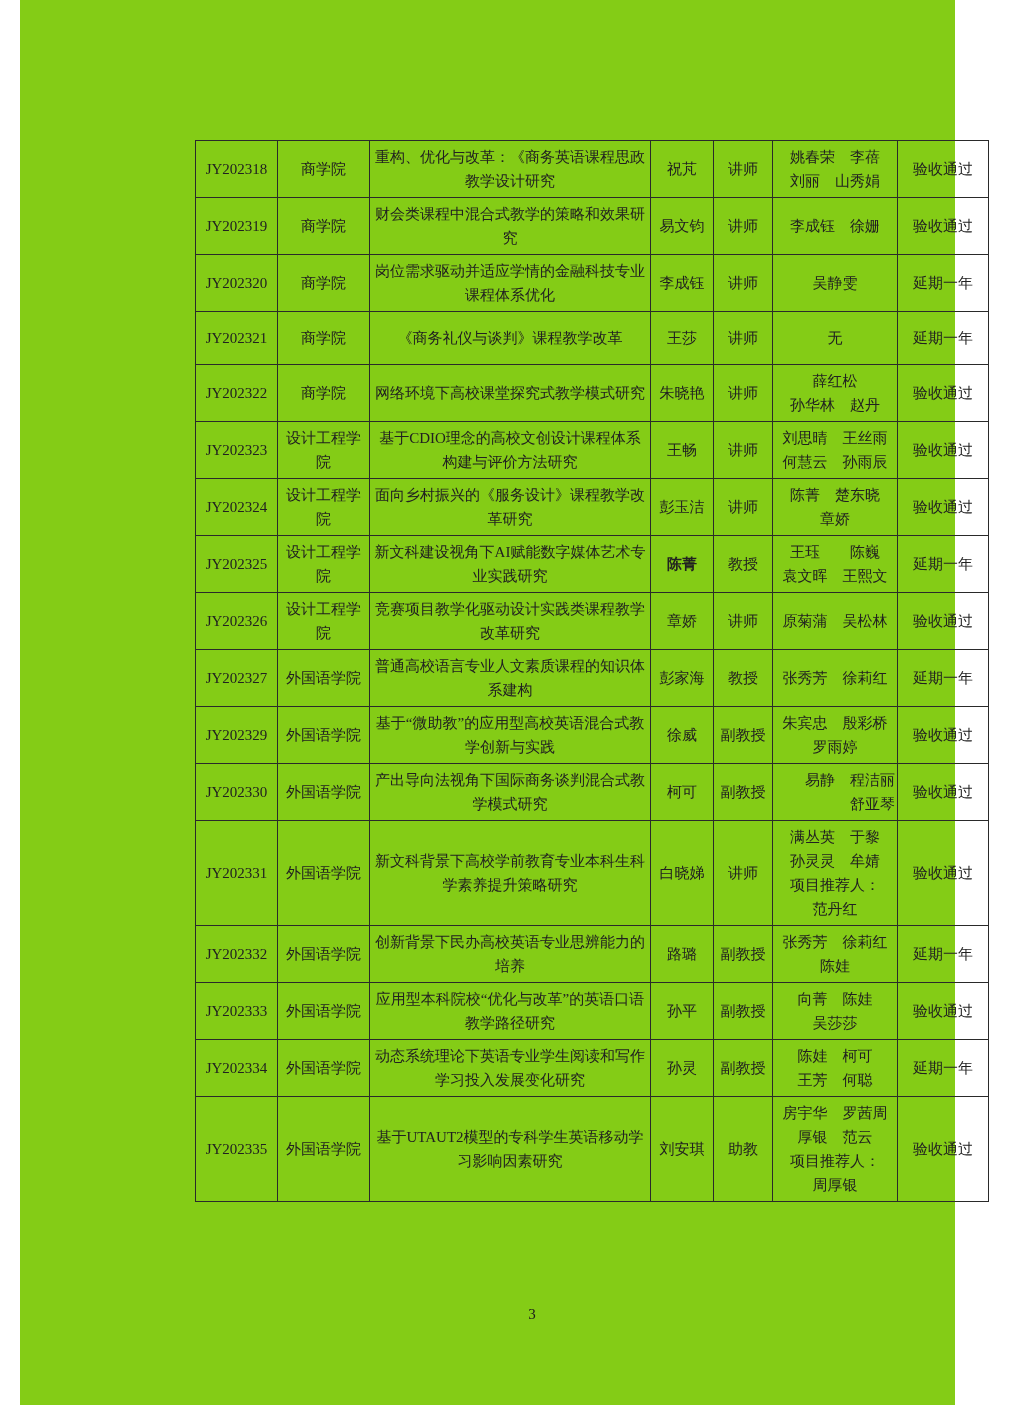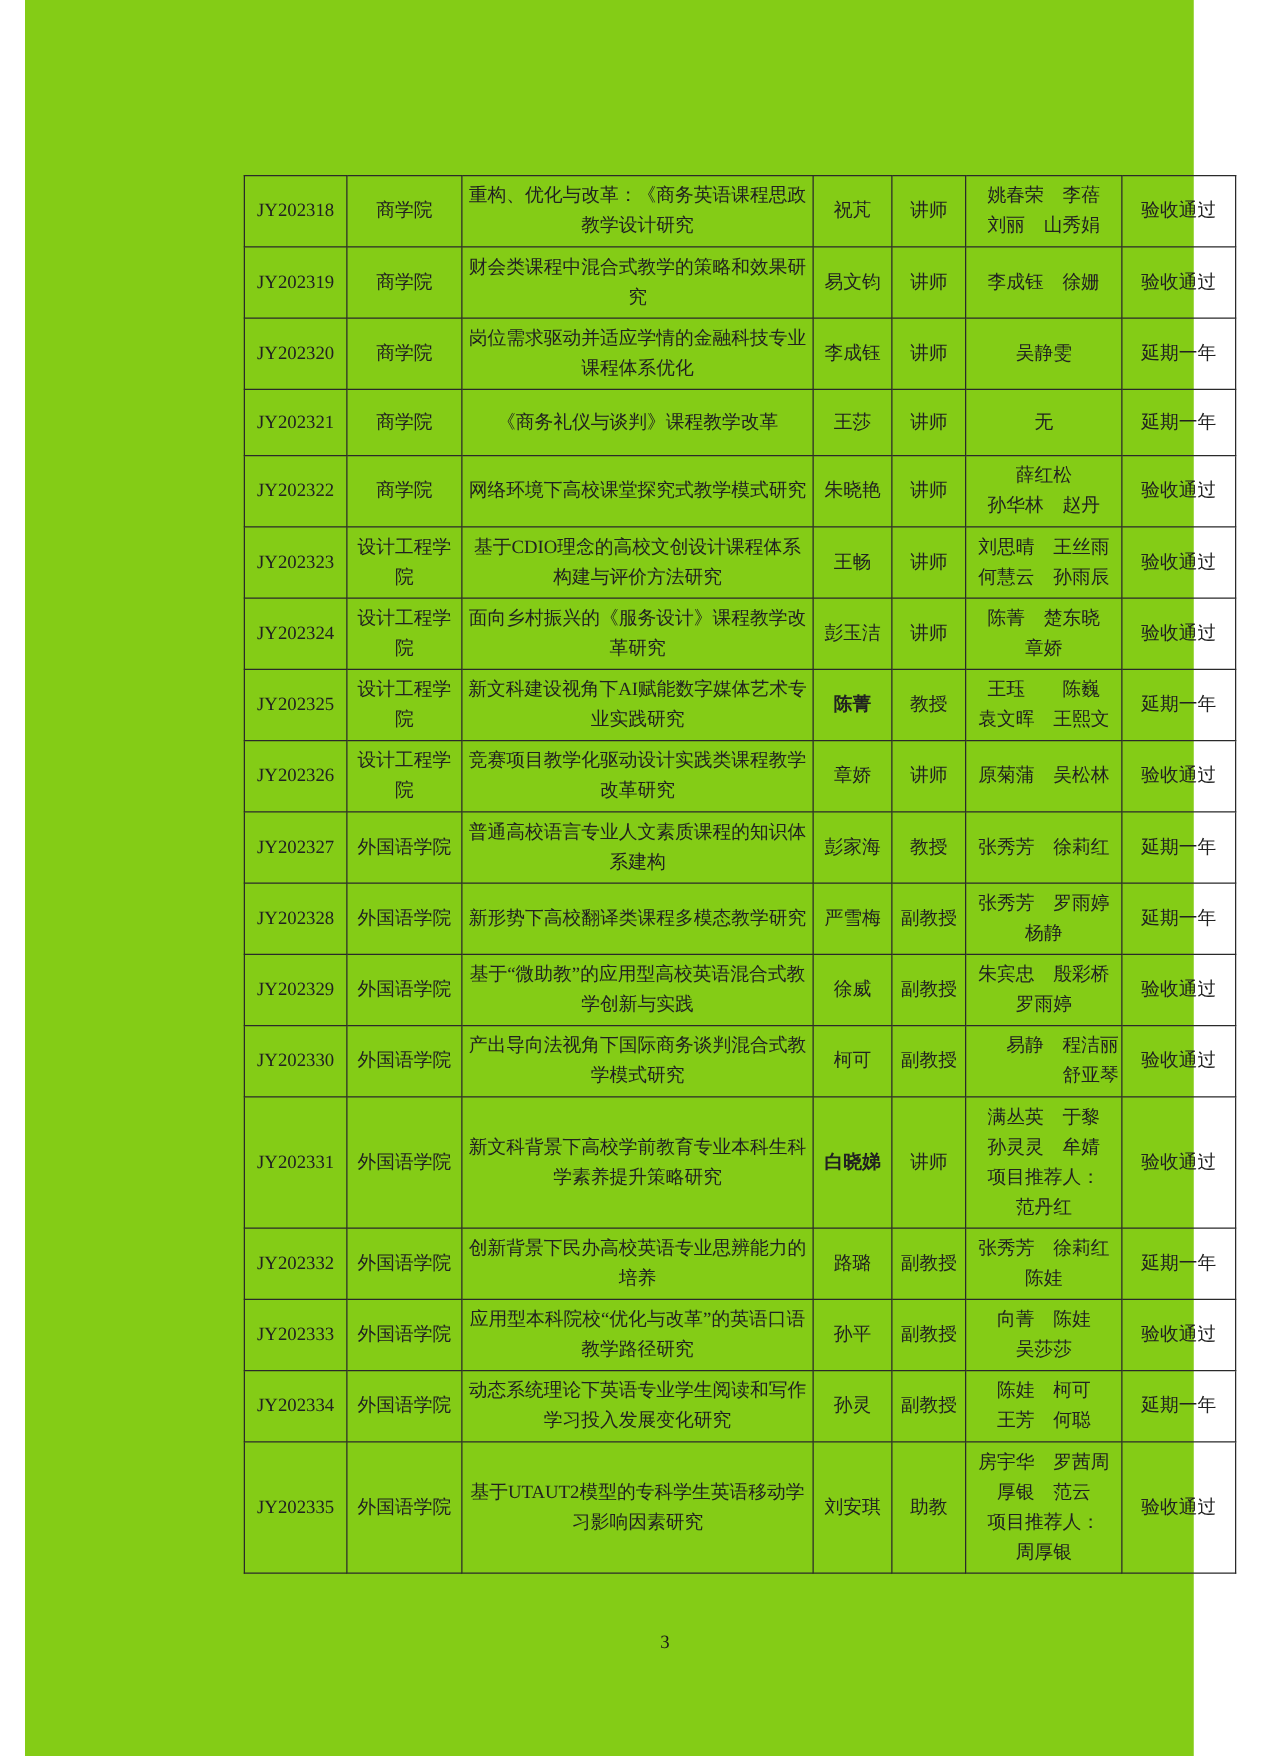--- a/index.html
+++ b/index.html
@@ -190,32 +190,20 @@
     <td class="c-college" style="border-color: rgb(42, 42, 42);">外国语学院</td>
     <td class="c-title" style="border-color: rgb(42, 42, 42);">普通高校语言专业人文素质课程的知识体系建构</td>
     <td class="c-leader" style="border-color: rgb(42, 42, 42);">彭家海</td>
     <td class="c-rank" style="border-color: rgb(42, 42, 42);">教授</td>
     <td class="c-members" style="border-color: rgb(42, 42, 42);">
             <div class="member-line">张秀芳　徐莉红</div>
           </td>
     <td class="c-status" style="border-color: rgb(42, 42, 42);">延期一年</td>
   </tr>
         <tr>
-    <td class="c-id" style="border-color: rgb(42, 42, 42);">JY202328</td>
-    <td class="c-college" style="border-color: rgb(42, 42, 42);">外国语学院</td>
-    <td class="c-title" style="border-color: rgb(42, 42, 42);">新形势下高校翻译类课程多模态教学研究</td>
-    <td class="c-leader" style="border-color: rgb(42, 42, 42);">严雪梅</td>
-    <td class="c-rank" style="border-color: rgb(42, 42, 42);">副教授</td>
-    <td class="c-members" style="border-color: rgb(42, 42, 42);">
-            <div class="member-line">张秀芳　罗雨婷</div>
-            <div class="member-line">杨静</div>
-          </td>
-    <td class="c-status" style="border-color: rgb(42, 42, 42);">延期一年</td>
-  </tr>
-        <tr>
     <td class="c-id" style="border-color: rgb(42, 42, 42);">JY202329</td>
     <td class="c-college" style="border-color: rgb(42, 42, 42);">外国语学院</td>
     <td class="c-title" style="border-color: rgb(42, 42, 42);">基于“微助教”的应用型高校英语混合式教学创新与实践</td>
     <td class="c-leader" style="border-color: rgb(42, 42, 42);">徐威</td>
     <td class="c-rank" style="border-color: rgb(42, 42, 42);">副教授</td>
     <td class="c-members" style="border-color: rgb(42, 42, 42);">
             <div class="member-line">朱宾忠　殷彩桥</div>
             <div class="member-line">罗雨婷</div>
           </td>
     <td class="c-status" style="border-color: rgb(42, 42, 42);">验收通过</td>
@@ -229,21 +217,21 @@
     <td class="c-members" style="border-color: rgb(42, 42, 42); text-align: right;">
             <div class="member-line">易静　程洁丽</div>
             <div class="member-line">舒亚琴</div>
           </td>
     <td class="c-status" style="border-color: rgb(42, 42, 42);">验收通过</td>
   </tr>
         <tr>
     <td class="c-id" style="border-color: rgb(42, 42, 42);">JY202331</td>
     <td class="c-college" style="border-color: rgb(42, 42, 42);">外国语学院</td>
     <td class="c-title" style="border-color: rgb(42, 42, 42);">新文科背景下高校学前教育专业本科生科学素养提升策略研究</td>
-    <td class="c-leader" style="border-color: rgb(42, 42, 42); font-weight: bold;">白晓娣</td>
+    <td class="c-leader" style="border-color: rgb(42, 42, 42);">白晓娣</td>
     <td class="c-rank" style="border-color: rgb(42, 42, 42);">讲师</td>
     <td class="c-members" style="border-color: rgb(42, 42, 42);">
             <div class="member-line">满丛英　于黎</div>
             <div class="member-line">孙灵灵　牟婧</div>
             <div class="member-line">项目推荐人：</div>
             <div class="member-line">范丹红</div>
           </td>
     <td class="c-status" style="border-color: rgb(42, 42, 42);">验收通过</td>
   </tr>
         <tr>

